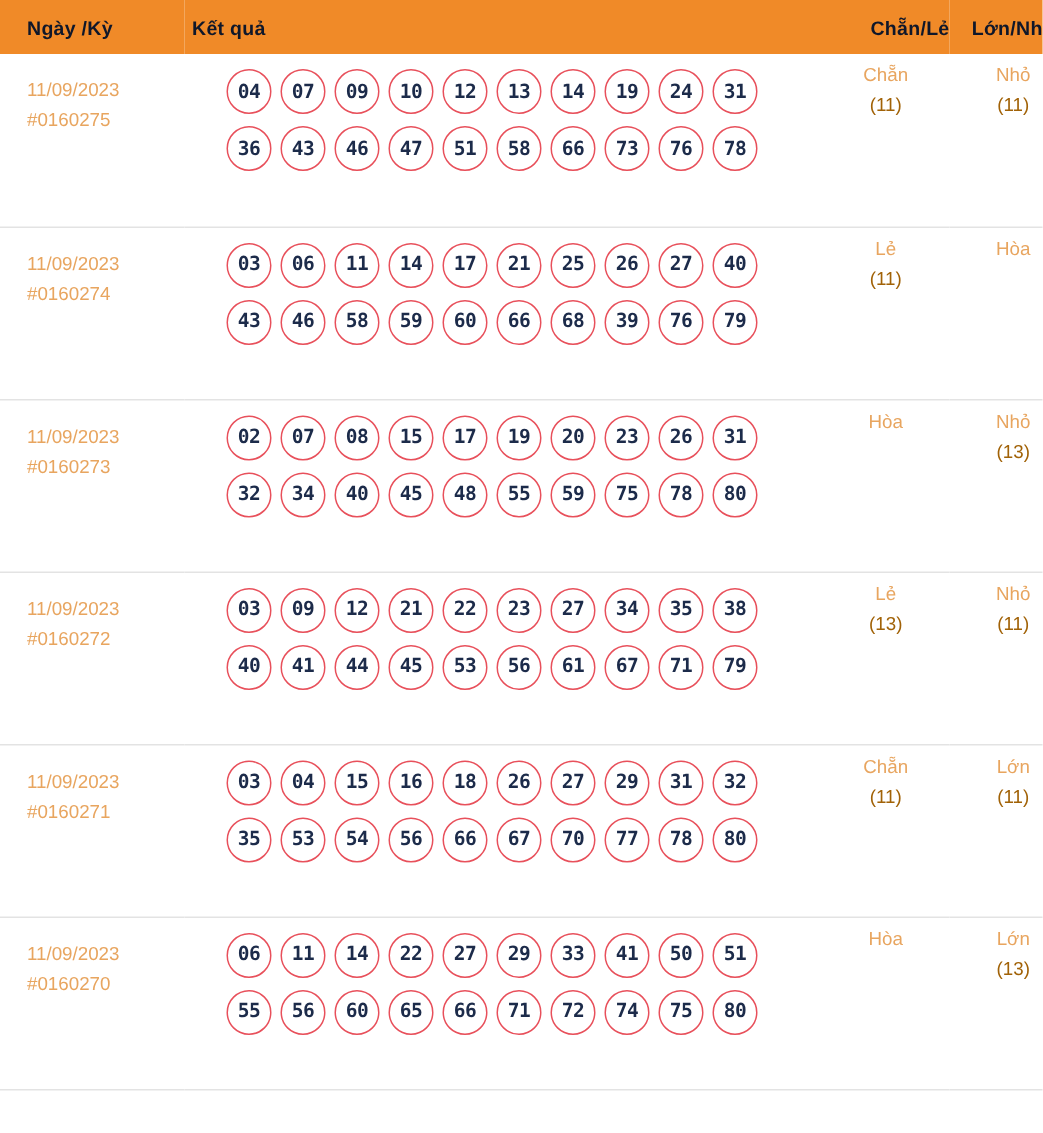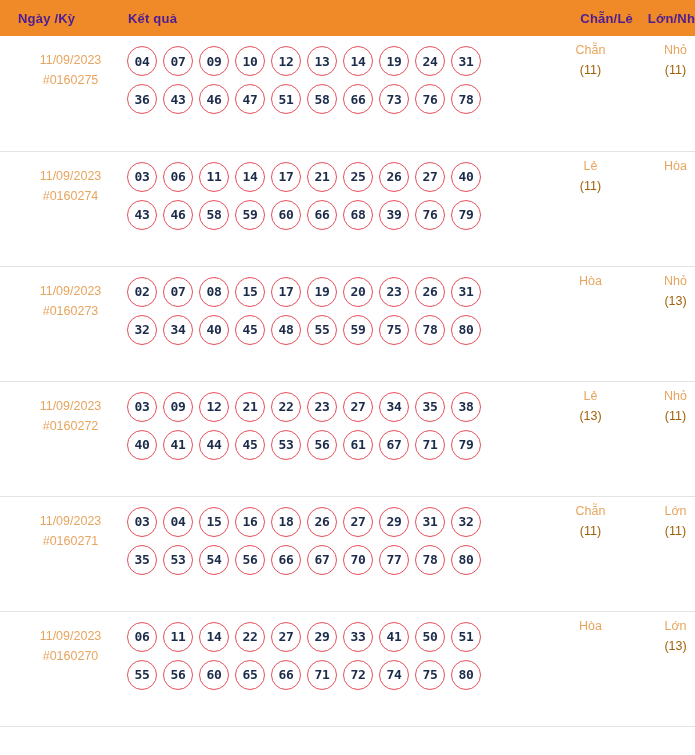--- a/index.html
+++ b/index.html
@@ -19,21 +19,21 @@
     border-collapse: collapse;
     table-layout: fixed;
   }
 
   
   thead tr {
     background: #f08a28;
     height: 36px;
   }
   thead th {
-    color: #4c1d95;
+    color: #0f172a;
     font-size: 13px;
     font-weight: bold;
     text-align: left;
     padding: 0;
     vertical-align: middle;
     letter-spacing: 0.2px;
     white-space: nowrap;
   }
   th.col-date   { width: 105px; padding-left: 18px; }
   th.col-result { width: 420px; padding-left: 5px; }
@@ -41,21 +41,20 @@
   th.col-size   { width: 85px;  text-align: center; }
 
   
   tbody tr.result-row {
     border-bottom: 1px solid #e3e3e3;
     height: 115px;
   }
   tbody td {
     padding: 0;
     vertical-align: top;
-    text-align: center;
   }
 
   td.cell-date {
     padding-left: 18px;
     padding-top: 14px;
     color: #e8a55f;
     font-size: 12.5px;
     line-height: 20px;
     white-space: nowrap;
   }
@@ -63,20 +62,21 @@
 
   td.cell-result {
     padding-top: 10px;
     padding-left: 4px;
   }
   .ball-row {
     display: flex;
     flex-wrap: nowrap;
     gap: 6px;
     margin-bottom: 8px;
+    margin-left: 24px;
   }
   .ball {
     width: 30px;
     height: 30px;
     min-width: 30px;
     border: 1.6px solid #e8505b;
     border-radius: 50%;
     background: #ffffff;
     color: #1c2b4a;
     font-family: "DejaVu Sans Mono", monospace;

